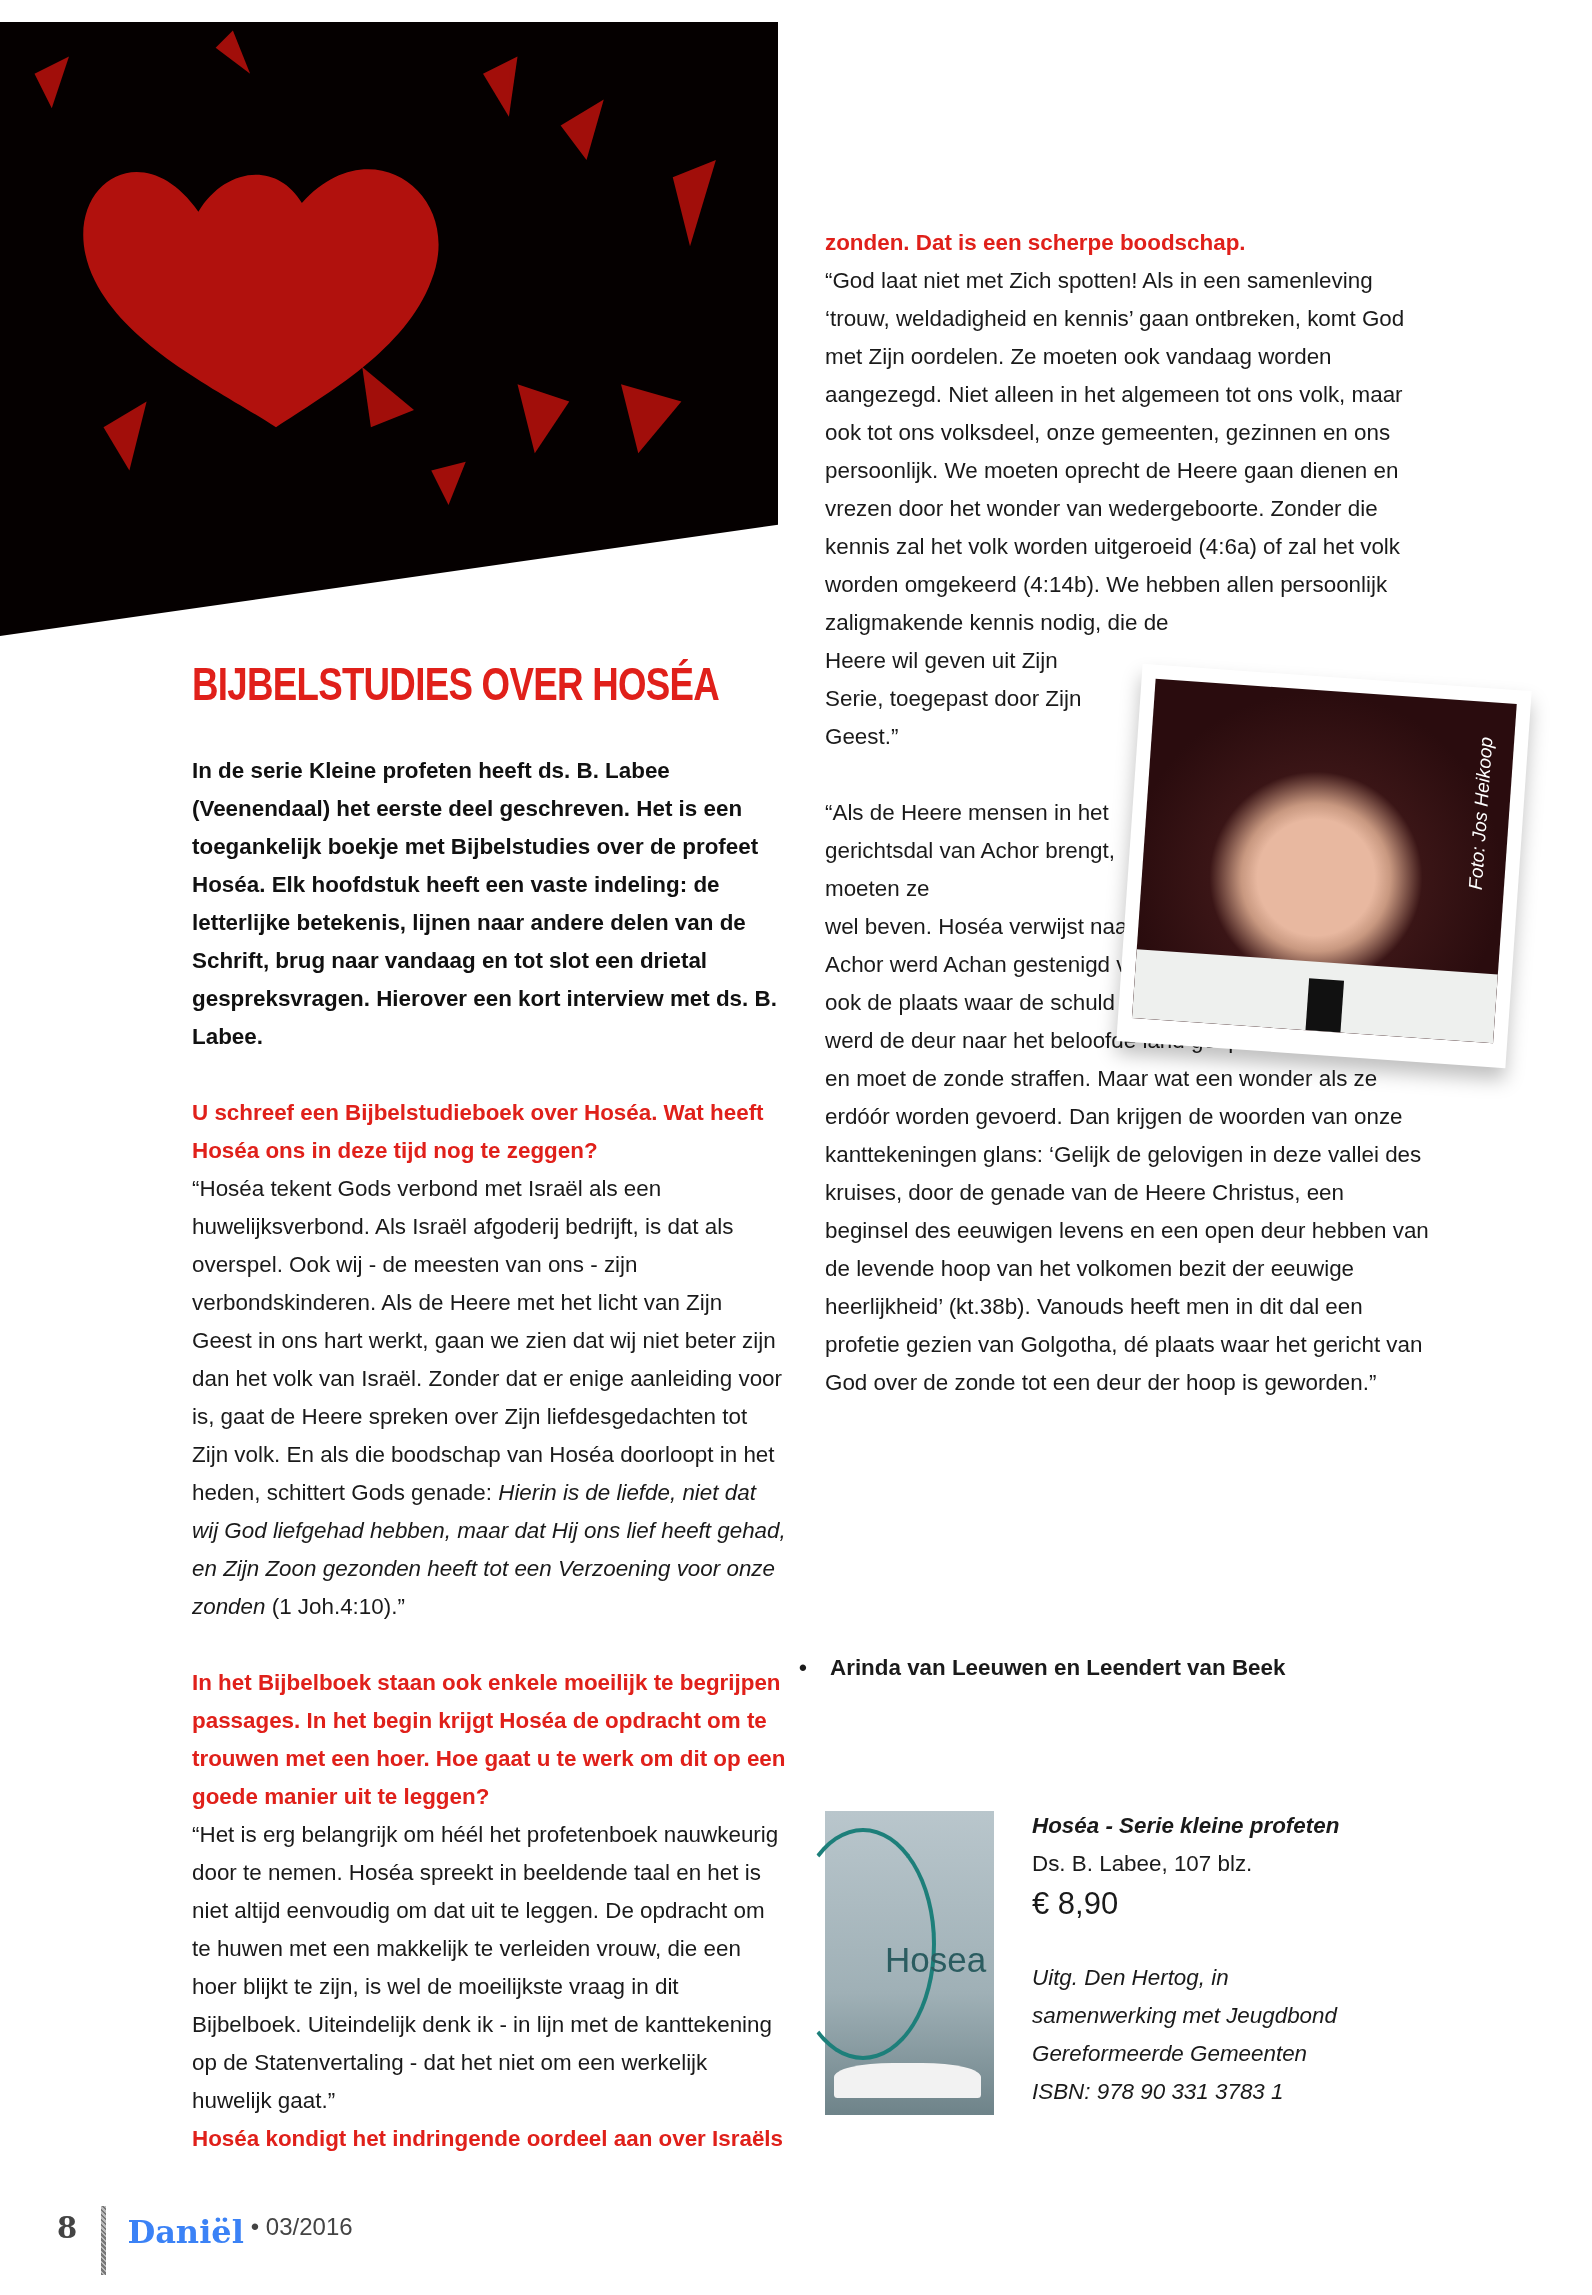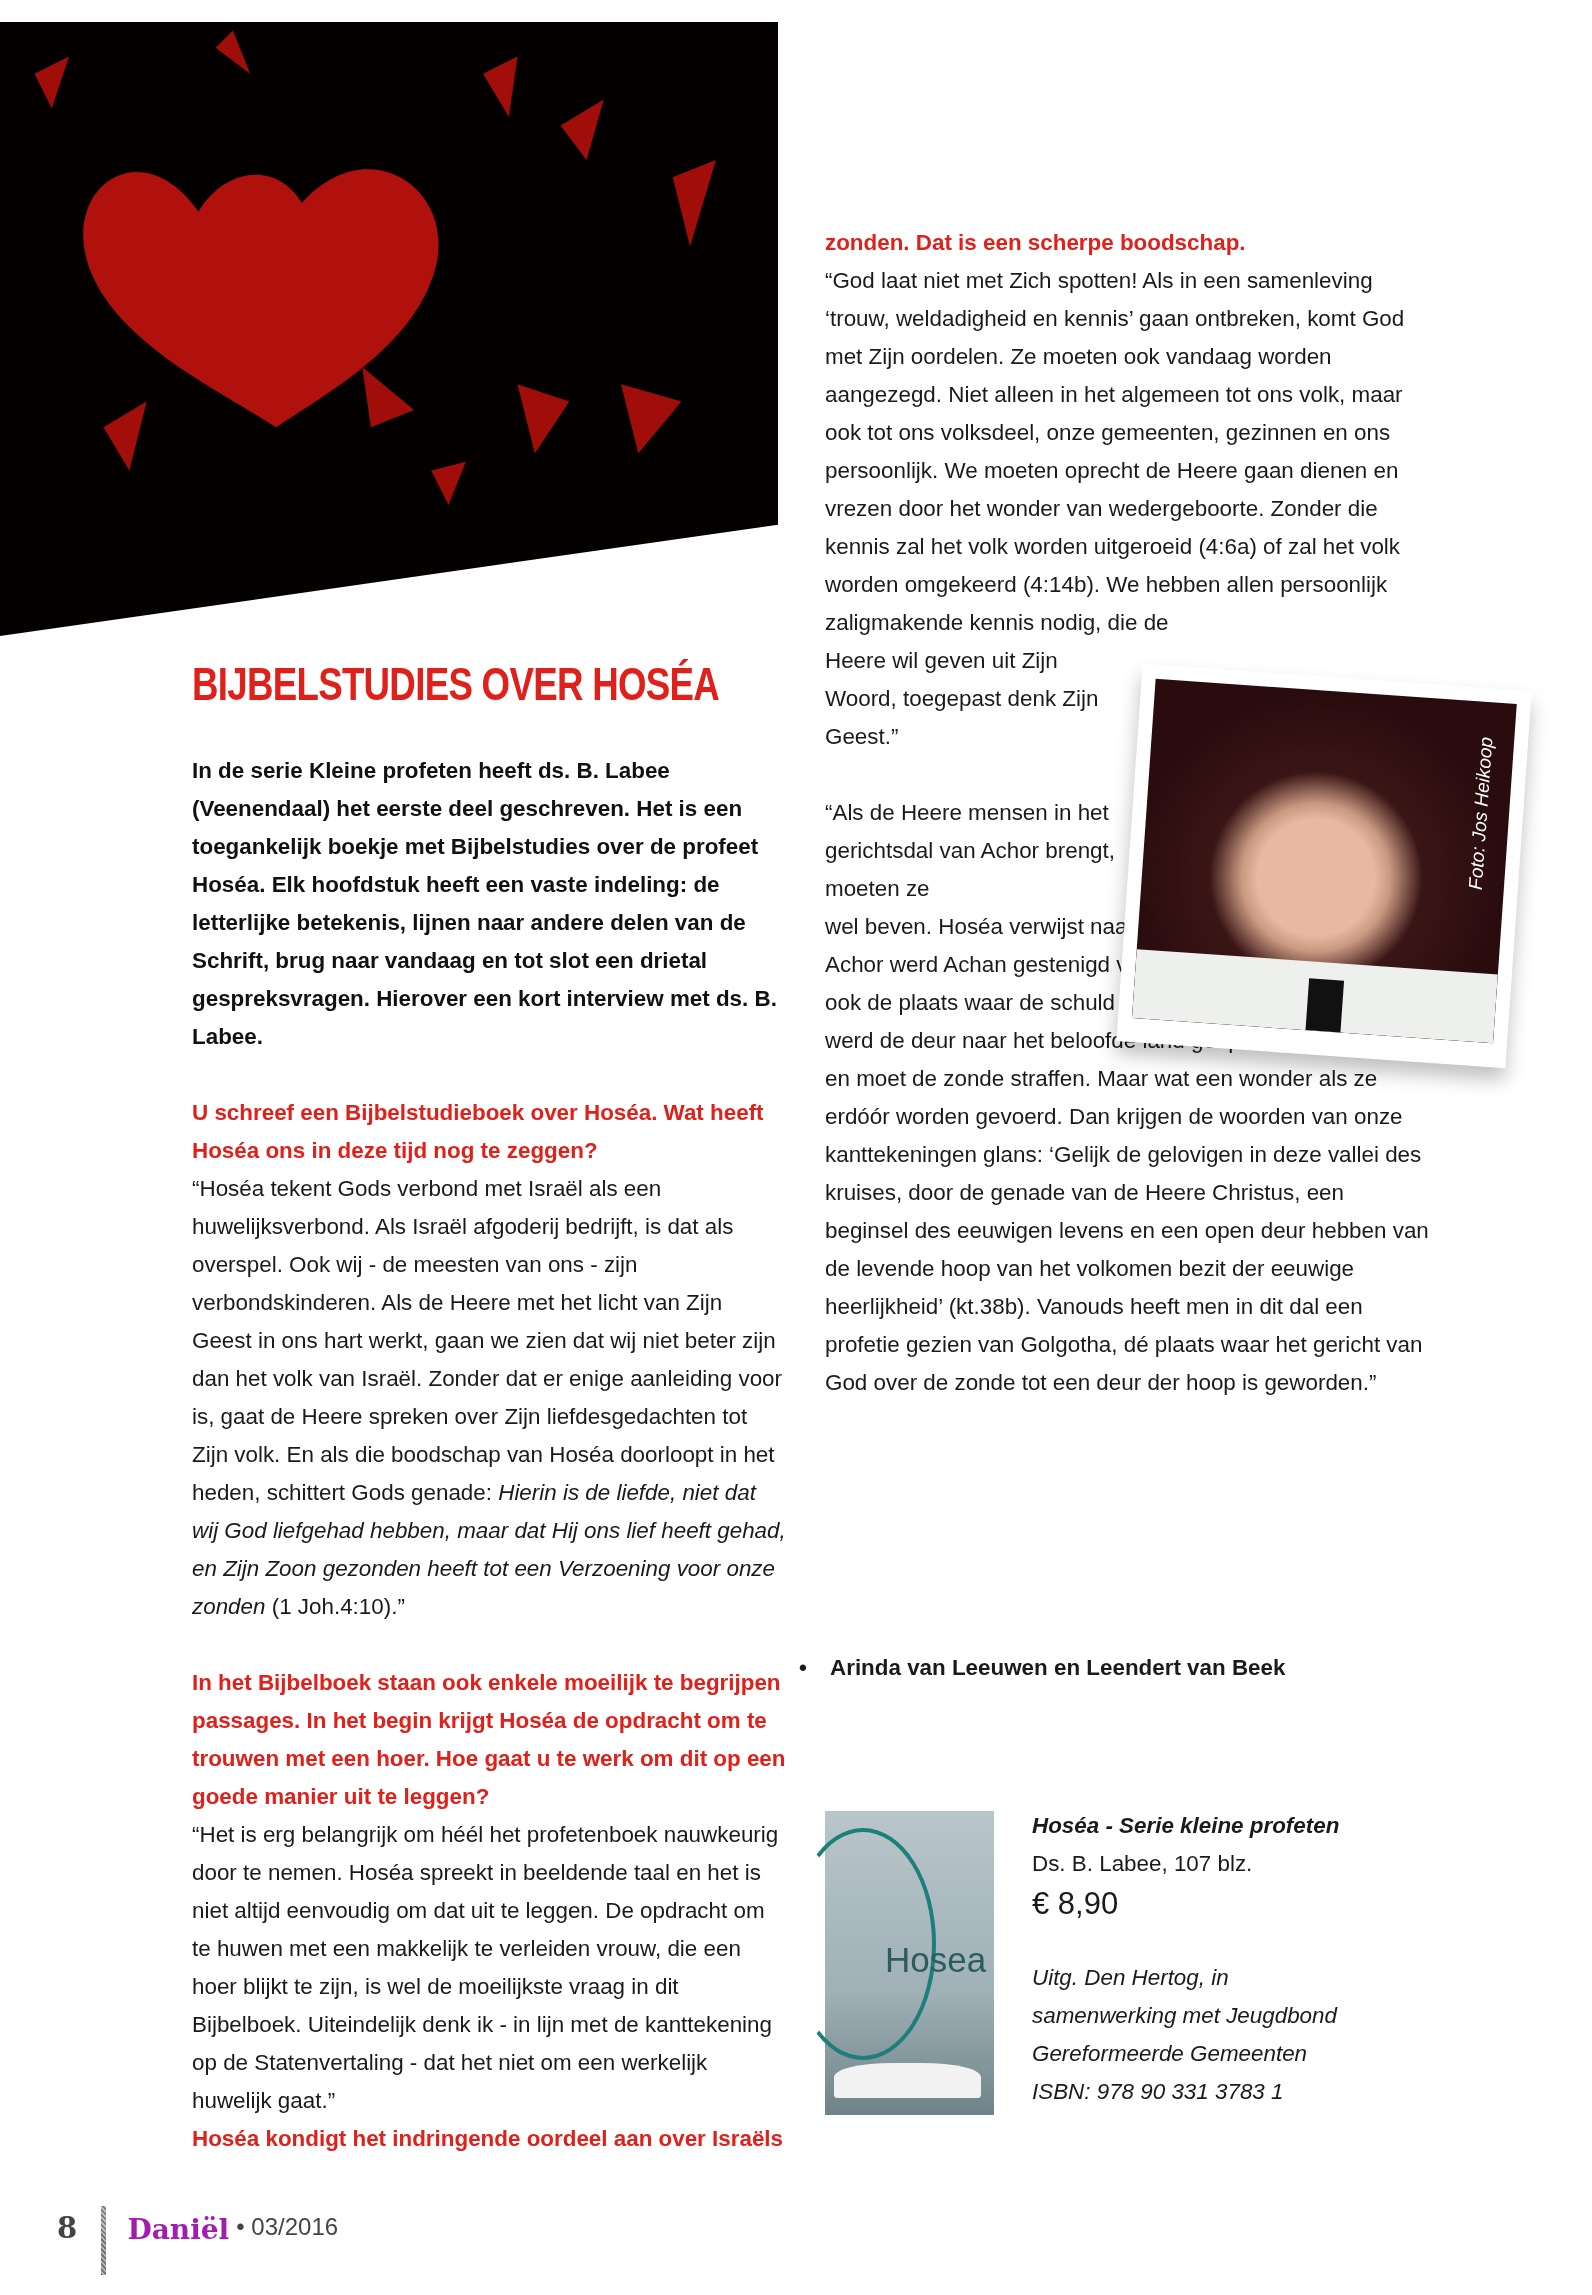--- a/index.html
+++ b/index.html
@@ -35,21 +35,21 @@
   .book .btitle { position:absolute; left:60px; top:129px; font-size:35px; color:#2b5c60; }
   .book .bible { position:absolute; left:8.6px; bottom:17.3px; width:147px; height:35px;
                  background:#f2f2f2; border-radius:40% 40% 3.5px 3.5px; }
   .info { position:absolute; left:1032px; top:1807px; font-size:22.4px; line-height:38px; width:345px; }
   .info .bt { font-weight:bold; font-style:italic; }
   .info .price { font-size:31px; line-height:41px; }
   .info .pub { font-style:italic; margin-top:35px; }
   .footer { position:absolute; left:57px; top:2206px; display:flex; align-items:flex-start; }
   .pageno { font-family:"DejaVu Serif", serif; font-weight:bold; font-size:29px; color:#444; margin-top:5.2px; }
   .bar { width:5.2px; height:69px; margin:0 21px 0 24px; background:repeating-linear-gradient(45deg,#777 0 1.7px,#bbb 1.7px 3.5px); }
-  .mag { font-family:"DejaVu Serif", serif; font-weight:bold; font-size:28px; color:#a21caf; margin-top:7px; }
+  .mag { font-family:"DejaVu Serif", serif; font-weight:bold; font-size:32px; color:#3b82f6; margin-top:7px; }
   .issue { font-size:24px; color:#444; margin-top:7px; margin-left:7px; }
 </style>
 </head>
 <body>
 
 <svg class="hero" viewBox="0 0 902 712" preserveAspectRatio="none">
   <polygon points="0,0 902,0 902,583 0,712" fill="#050000"></polygon>
   <path d="M230,220 C160,120 60,200 110,300 C150,380 260,430 320,470 C380,430 470,380 500,300 C540,200 430,120 350,210 C320,160 260,170 230,220 Z" fill="#d0140f" opacity="0.85"></path>
   <g fill="#c9120d" opacity="0.8">
     <polygon points="560,60 600,40 590,110"></polygon>
@@ -74,21 +74,21 @@
   <p><span>“Hoséa tekent Gods verbond met Israël als een huwelijksverbond. Als Israël afgoderij bedrijft, is dat als overspel. Ook wij - de meesten van ons - zijn verbondskinderen. Als de Heere met het licht van Zijn Geest in ons hart werkt, gaan we zien dat wij niet beter zijn dan het volk van Israël. Zonder dat er enige aanleiding voor is, gaat de Heere spreken over Zijn liefdesgedachten tot Zijn volk. En als die boodschap van Hoséa doorloopt in het heden, schittert Gods genade: </span><span class="it">Hierin is de liefde, niet dat wij God liefgehad hebben, maar dat Hij ons lief heeft gehad, en Zijn Zoon gezonden heeft tot een Verzoening voor onze zonden</span><span> (1 Joh.4:10).”</span></p>
   <div class="gap"></div>
   <p class="q">In het Bijbelboek staan ook enkele moeilijk te begrijpen passages. In het begin krijgt Hoséa de opdracht om te trouwen met een hoer. Hoe gaat u te werk om dit op een goede manier uit te leggen?</p>
   <p>“Het is erg belangrijk om héél het profetenboek nauwkeurig door te nemen. Hoséa spreekt in beeldende taal en het is niet altijd eenvoudig om dat uit te leggen. De opdracht om te huwen met een makkelijk te verleiden vrouw, die een hoer blijkt te zijn, is wel de moeilijkste vraag in dit Bijbelboek. Uiteindelijk denk ik - in lijn met de kanttekening op de Statenvertaling - dat het niet om een werkelijk huwelijk gaat.”</p>
   <p class="q">Hoséa kondigt het indringende oordeel aan over Israëls</p>
 </div>
 
 <div class="col col-right">
   <p class="q">zonden. Dat is een scherpe boodschap.</p>
   <p>“God laat niet met Zich spotten! Als in een samenleving ‘trouw, weldadigheid en kennis’ gaan ontbreken, komt God met Zijn oordelen. Ze moeten ook vandaag worden aangezegd. Niet alleen in het algemeen tot ons volk, maar ook tot ons volksdeel, onze gemeenten, gezinnen en ons persoonlijk. We moeten oprecht de Heere gaan dienen en vrezen door het wonder van wedergeboorte. Zonder die kennis zal het volk worden uitgeroeid (4:6a) of zal het volk worden omgekeerd (4:14b). We hebben allen persoonlijk zaligmakende kennis nodig, die de</p>
-  <p class="narrow">Heere wil geven uit Zijn Woord, toegepast denk Zijn Geest.”</p>
+  <p class="narrow">Heere wil geven uit Zijn Serie, toegepast door Zijn Geest.”</p>
   <div class="gap"></div>
   <p class="narrow">“Als de Heere mensen in het gerichtsdal van Achor brengt, moeten ze</p>
   <p>wel beven. Hoséa verwijst naar Jozua 7:26. In de vlakte van Achor werd Achan gestenigd vanwege zijn diefstal. Het was ook de plaats waar de schuld over Israël werd verzoend. Zo werd de deur naar het beloofde land geopend. God is recht en moet de zonde straffen. Maar wat een wonder als ze erdóór worden gevoerd. Dan krijgen de woorden van onze kanttekeningen glans: ‘Gelijk de gelovigen in deze vallei des kruises, door de genade van de Heere Christus, een beginsel des eeuwigen levens en een open deur hebben van de levende hoop van het volkomen bezit der eeuwige heerlijkheid’ (kt.38b). Vanouds heeft men in dit dal een profetie gezien van Golgotha, dé plaats waar het gericht van God over de zonde tot een deur der hoop is geworden.”</p>
 </div>
 
 <div class="photo">
   <div class="photo-inner">
     <div class="shirt"></div>
       <div class="tie"></div>
     <span class="credit">Foto: Jos Heikoop</span>

